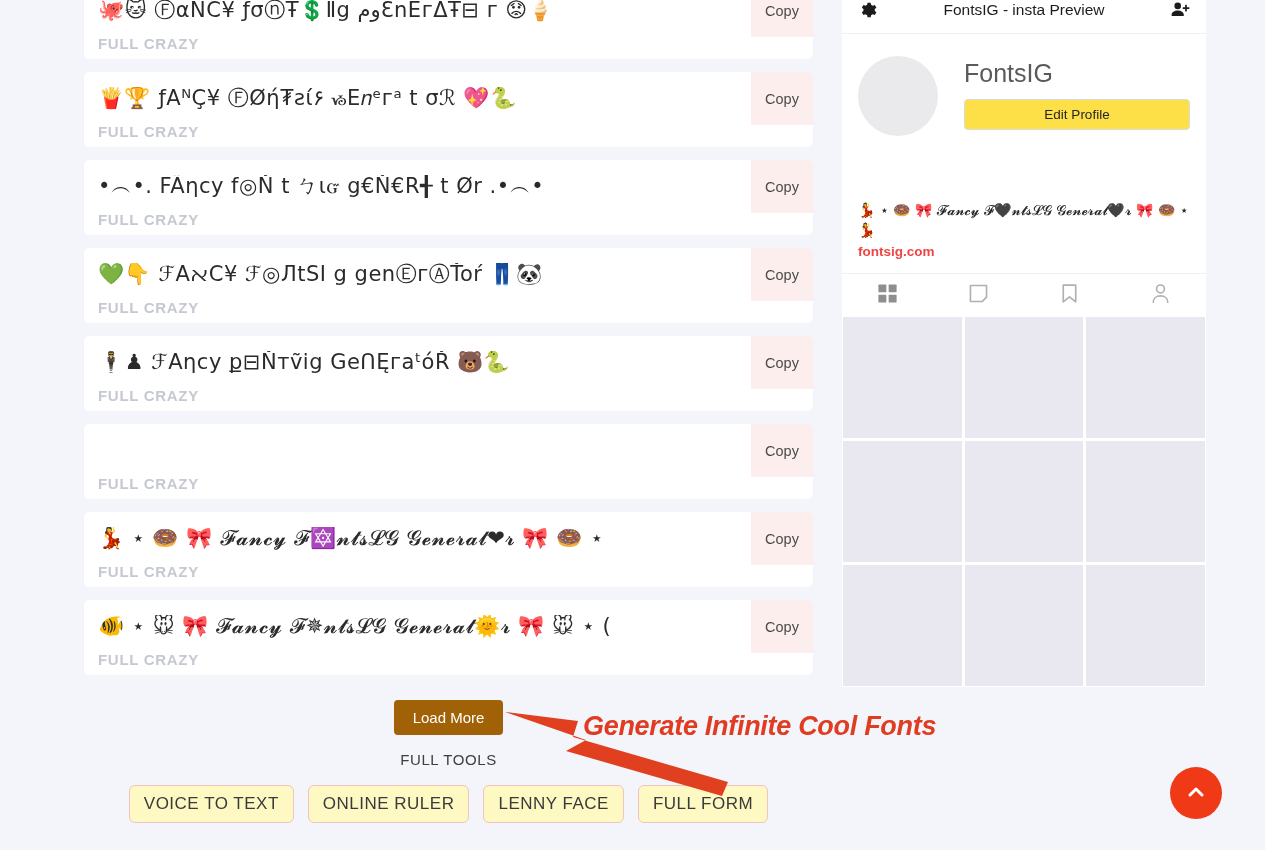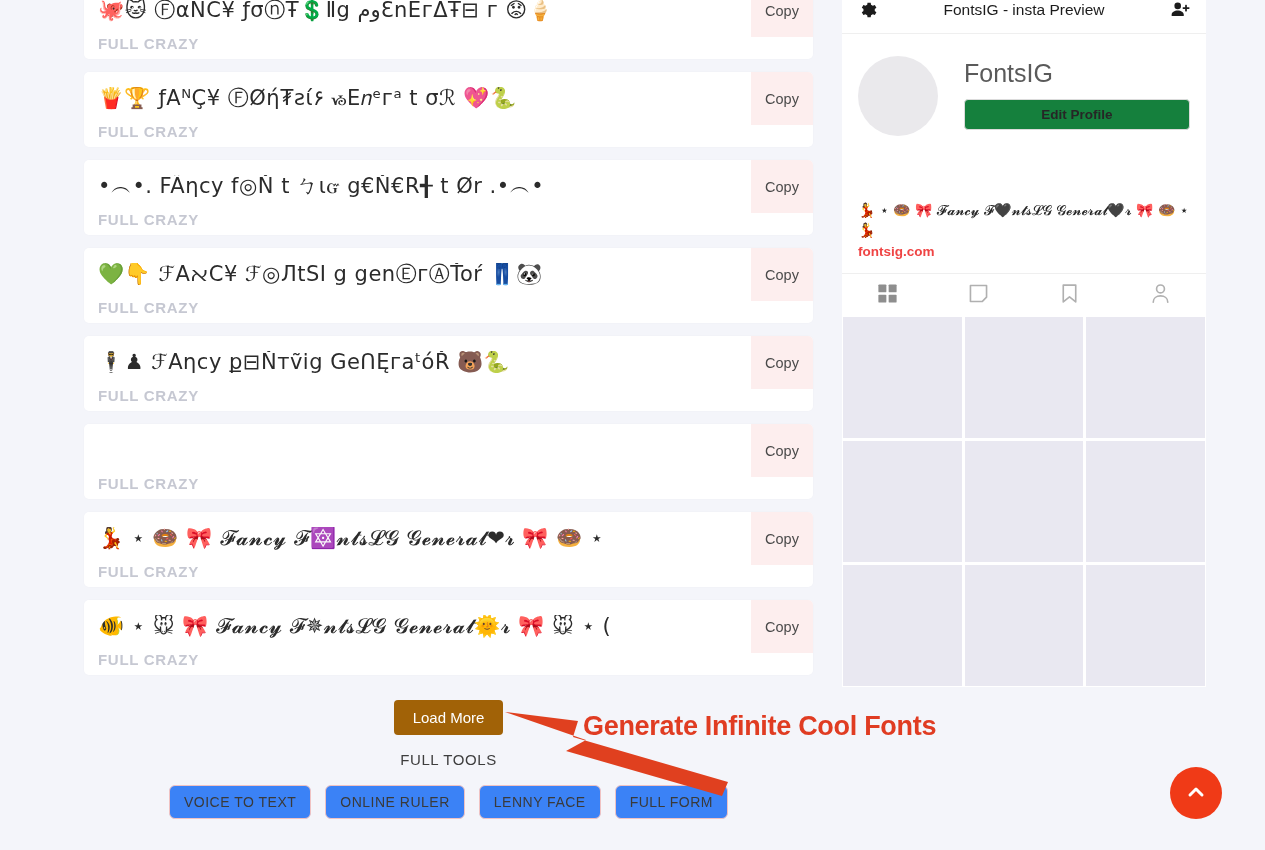--- a/index.html
+++ b/index.html
@@ -96,38 +96,39 @@
     letter-spacing: 0.6px;
     font-family: "Liberation Sans", sans-serif;
   }
   #tool-buttons {
     margin-top: 17px;
     display: flex;
     justify-content: center;
     gap: 14px;
   }
   .tool-btn {
-    background: #3b82f6;
+    background: #fef9c3;
     border: 1px solid #f0c2c2;
     border-radius: 6px;
     padding: 8px 14px;
-    font-size: 14px;
+    font-size: 17px;
     letter-spacing: 0.5px;
     color: #3a3a3a;
     font-family: "Liberation Sans", sans-serif;
     cursor: pointer;
     white-space: nowrap;
   }
 
   
   #annotation-layer {
     position: absolute;
     left: 0; top: 0;
     width: 1265px; height: 850px;
     pointer-events: none;
+    font-style: italic;
   }
   #annotation-text {
     position: absolute;
     left: 583px; top: 711px;
     font-size: 27px;
     font-weight: bold;
     color: #e03c22;
     font-family: "Liberation Sans", sans-serif;
     white-space: nowrap;
     letter-spacing: -0.3px;
@@ -178,24 +179,24 @@
     color: #5a5a5a;
     font-weight: 300;
     font-family: "Liberation Sans", sans-serif;
     line-height: 1.1;
   }
   #ig-edit-profile {
     margin-top: 11px;
     width: 100%;
     border: 1px solid #dbdbdb;
     border-radius: 4px;
-    background: #15803d;
+    background: #fde047;
     padding: 7px 0;
     font-size: 13.5px;
-    font-weight: bold;
+    font-weight: normal;
     color: #262626;
     font-family: "Liberation Sans", sans-serif;
     cursor: pointer;
     text-align: center;
   }
   #ig-bio {
     padding: 16px 16px 0 16px;
   }
   #ig-bio-text {
     font-size: 14px;

